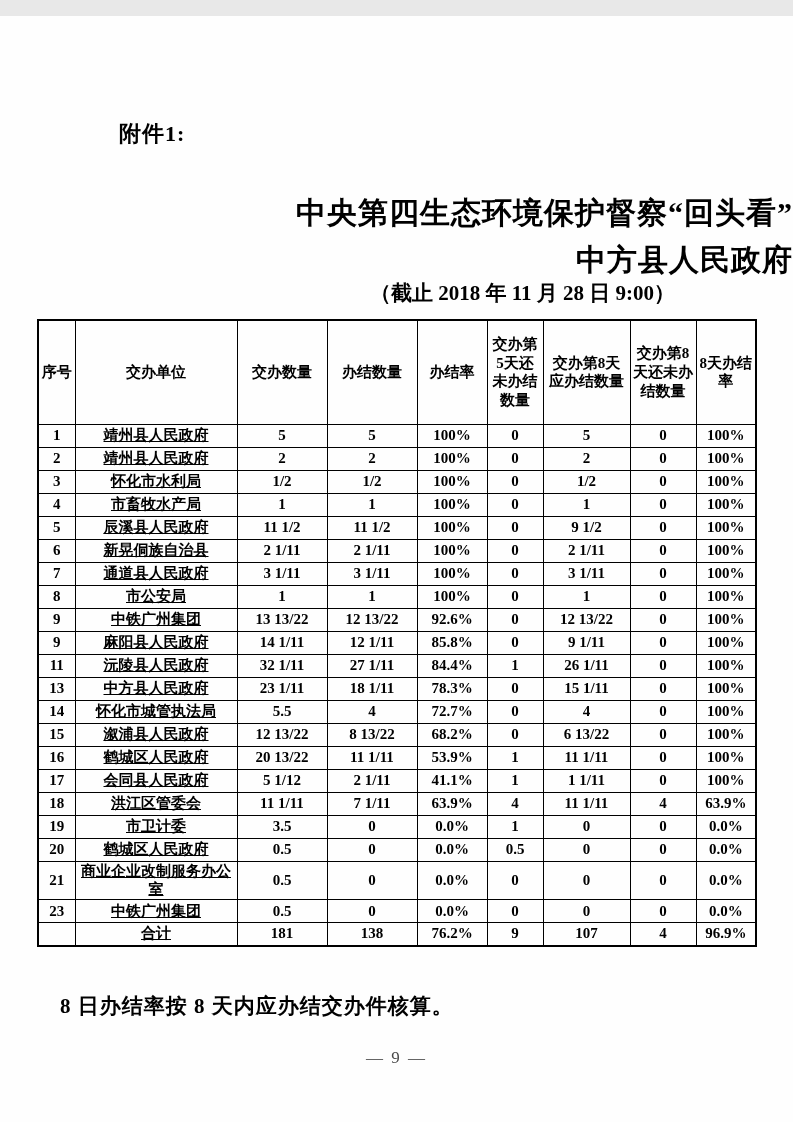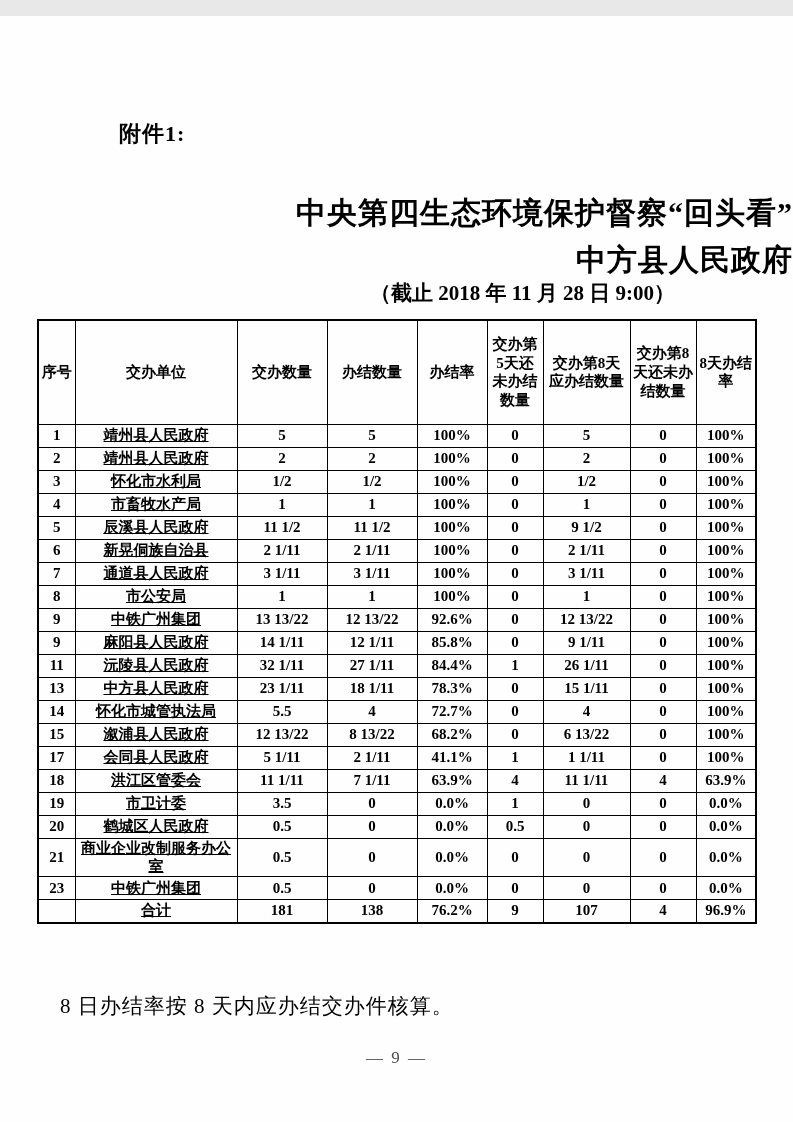--- a/index.html
+++ b/index.html
@@ -48,21 +48,21 @@
     overflow:hidden;
     word-break:break-all;
   }
   table.stats thead tr { height:104px; }
   table.stats tbody tr { height:23px; }
   table.stats th { font-weight:bold; }
   td.unit-cell { padding:0 8px;text-decoration:underline; }
   tr.total-row td { font-weight:bold; }
   .footnote {
     position:absolute; top:976px; left:60px;
-    font-size:21px; font-weight:normal;
+    font-size:21px; font-weight:bold;
     letter-spacing:1px;
   }
   .page-number {
     position:absolute; top:1032px; left:0; width:100%;
     text-align:center;
     font-size:17px;
     color:#4a4a4a;
     letter-spacing:2px;
   }
 </style>
@@ -254,23 +254,34 @@
           <td class="unit-cell">溆浦县人民政府</td>
           <td>12 13/22</td>
           <td>8 13/22</td>
           <td>68.2%</td>
           <td>0</td>
           <td>6 13/22</td>
           <td>0</td>
           <td>100%</td>
         </tr>
         <tr>
+          <td>16</td>
+          <td class="unit-cell">鹤城区人民政府</td>
+          <td>20 13/22</td>
+          <td>11 1/11</td>
+          <td>53.9%</td>
+          <td>1</td>
+          <td>11 1/11</td>
+          <td>0</td>
+          <td>100%</td>
+        </tr>
+        <tr>
           <td>17</td>
           <td class="unit-cell">会同县人民政府</td>
-          <td>5 1/11</td>
+          <td>5 1/12</td>
           <td>2 1/11</td>
           <td>41.1%</td>
           <td>1</td>
           <td>1 1/11</td>
           <td>0</td>
           <td>100%</td>
         </tr>
         <tr>
           <td>18</td>
           <td class="unit-cell">洪江区管委会</td>

